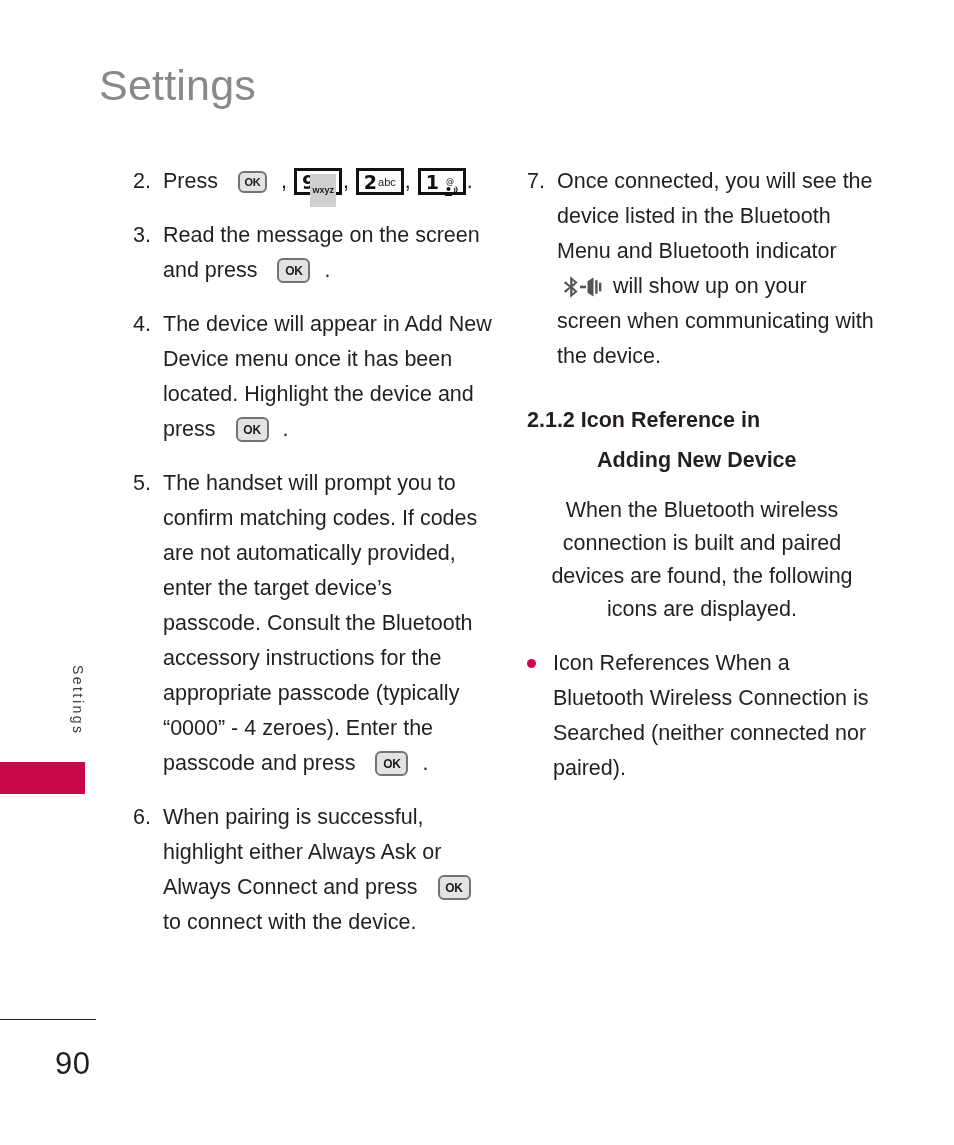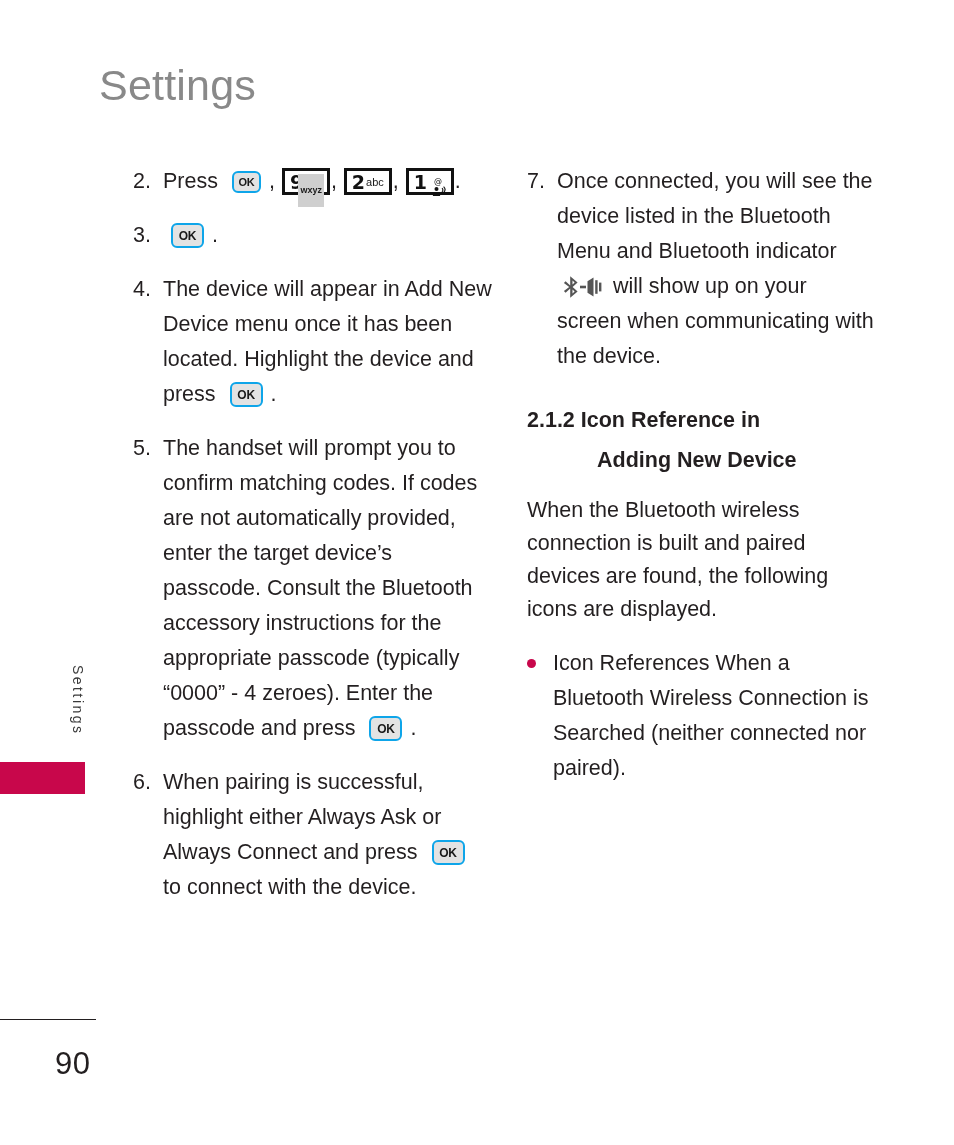--- a/index.html
+++ b/index.html
@@ -120,32 +120,33 @@
     line-height: 40px;
     color: #231f20;
     margin-top: 26px;
   }
   .sec-head .line2 { display: block; padding-left: 70px; }
 
   .para {
     font-size: 21.5px;
     line-height: 33px;
     margin-top: 14px;
+    text-align: center;
   }
 
   
   .key-ok {
     display: inline-block;
     vertical-align: -5px;
     width: 29px; height: 22px;
-    border: 2px solid #0ea5e9;
+    border: 2px solid #737373;
     border-radius: 6px;
     background: #e3e3e3;
     position: relative;
-    margin: 0 8px;
+    margin: 0 14px;
   }
   .key-ok span {
     position: absolute;
     left: 0; right: 0; top: 50%;
     transform: translateY(-50%);
     text-align: center;
     font-size: 11px;
     font-weight: 700;
     line-height: 1;
     color: #1a1a1a;
@@ -223,21 +224,21 @@
                 <text x="8" y="9" font-size="8" text-anchor="middle" fill="#111" font-family="DejaVu Sans, sans-serif">@</text>
                 <circle cx="6.5" cy="14" r="2" fill="#111"></circle>
                 <path d="M2.8 21 C2.8 16.8 10.2 16.8 10.2 21 Z" fill="#111"></path>
                 <path d="M12 13.2 q1.8 1.8 0 3.6" stroke="#111" stroke-width="1.1" fill="none"></path>
                 <path d="M13.6 11.6 q3 3 0 6" stroke="#111" stroke-width="1.1" fill="none"></path>
               </svg></span></span><span>.</span></span>
     </li>
 
     <li class="step">
       <span class="step-num">3.</span>
-      <span class="step-body"><span class="key-ok lg"><span>OK</span></span><span>.</span></span>
+      <span class="step-body"><span>Read the message on the screen and press </span><span class="key-ok lg"><span>OK</span></span><span>.</span></span>
     </li>
 
     <li class="step">
       <span class="step-num">4.</span>
       <span class="step-body"><span>The device will appear in Add New Device menu once it has been located. Highlight the device and press </span><span class="key-ok lg"><span>OK</span></span><span>.</span></span>
     </li>
 
     <li class="step">
       <span class="step-num">5.</span>
       <span class="step-body"><span>The handset will prompt you to confirm matching codes. If codes are not automatically provided, enter the target device’s passcode. Consult the Bluetooth accessory instructions for the appropriate passcode (typically “0000” - 4 zeroes). Enter the passcode and press </span><span class="key-ok lg"><span>OK</span></span><span>.</span></span>

